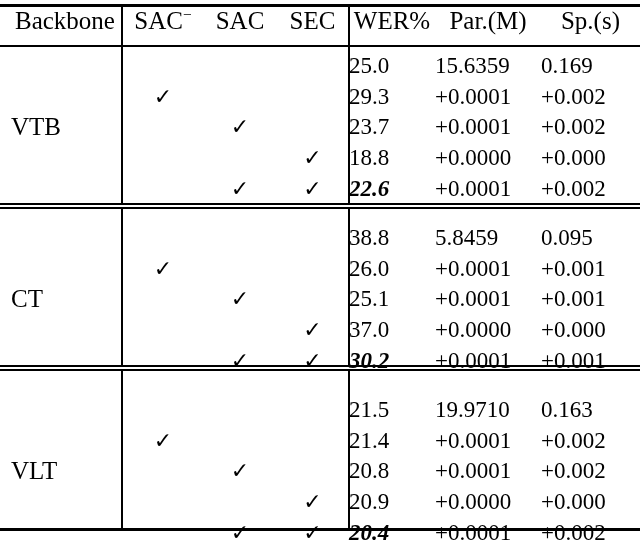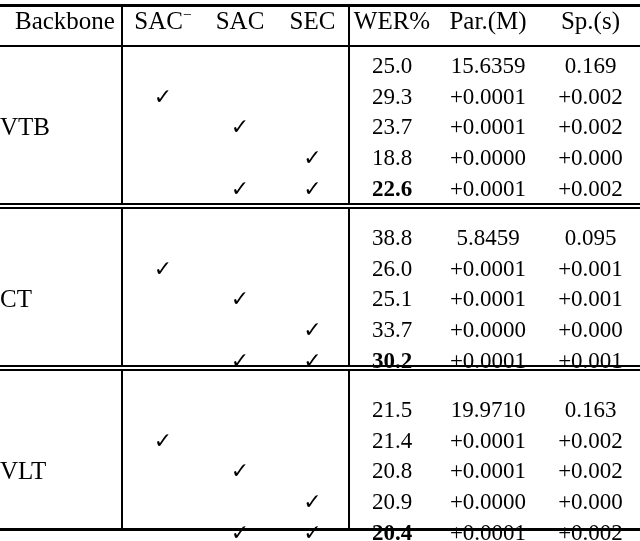--- a/index.html
+++ b/index.html
@@ -61,27 +61,29 @@
   }
   .data-row td {
     height: 30.8px;
     font-size: 23px;
     line-height: 1;
     text-align: center;
     white-space: nowrap;
   }
   .data-row td.backbone-c {
     text-align: left;
+    padding-left: 11px;
     font-size: 25px;
   }
   .data-row td.num {
-    text-align: center;
+    text-align: left;
   }
   .data-row td.bold {
     font-weight: bold;
+    font-style: italic;
   }
   .check {
     font-size: 22px;
     line-height: 1;
     display: inline-block;
   }
   
   .rule {
     position: absolute;
     left: 0;
@@ -217,21 +219,21 @@
           <td><span class="check">✓</span></td>
           <td></td>
           <td class="num">25.1</td>
           <td class="num">+0.0001</td>
           <td class="num">+0.001</td>
         </tr>
         <tr class="data-row">
           <td></td>
           <td></td>
           <td><span class="check">✓</span></td>
-          <td class="num">33.7</td>
+          <td class="num">37.0</td>
           <td class="num">+0.0000</td>
           <td class="num">+0.000</td>
         </tr>
         <tr class="data-row">
           <td></td>
           <td><span class="check">✓</span></td>
           <td><span class="check">✓</span></td>
           <td class="num bold">30.2</td>
           <td class="num">+0.0001</td>
           <td class="num">+0.001</td>

